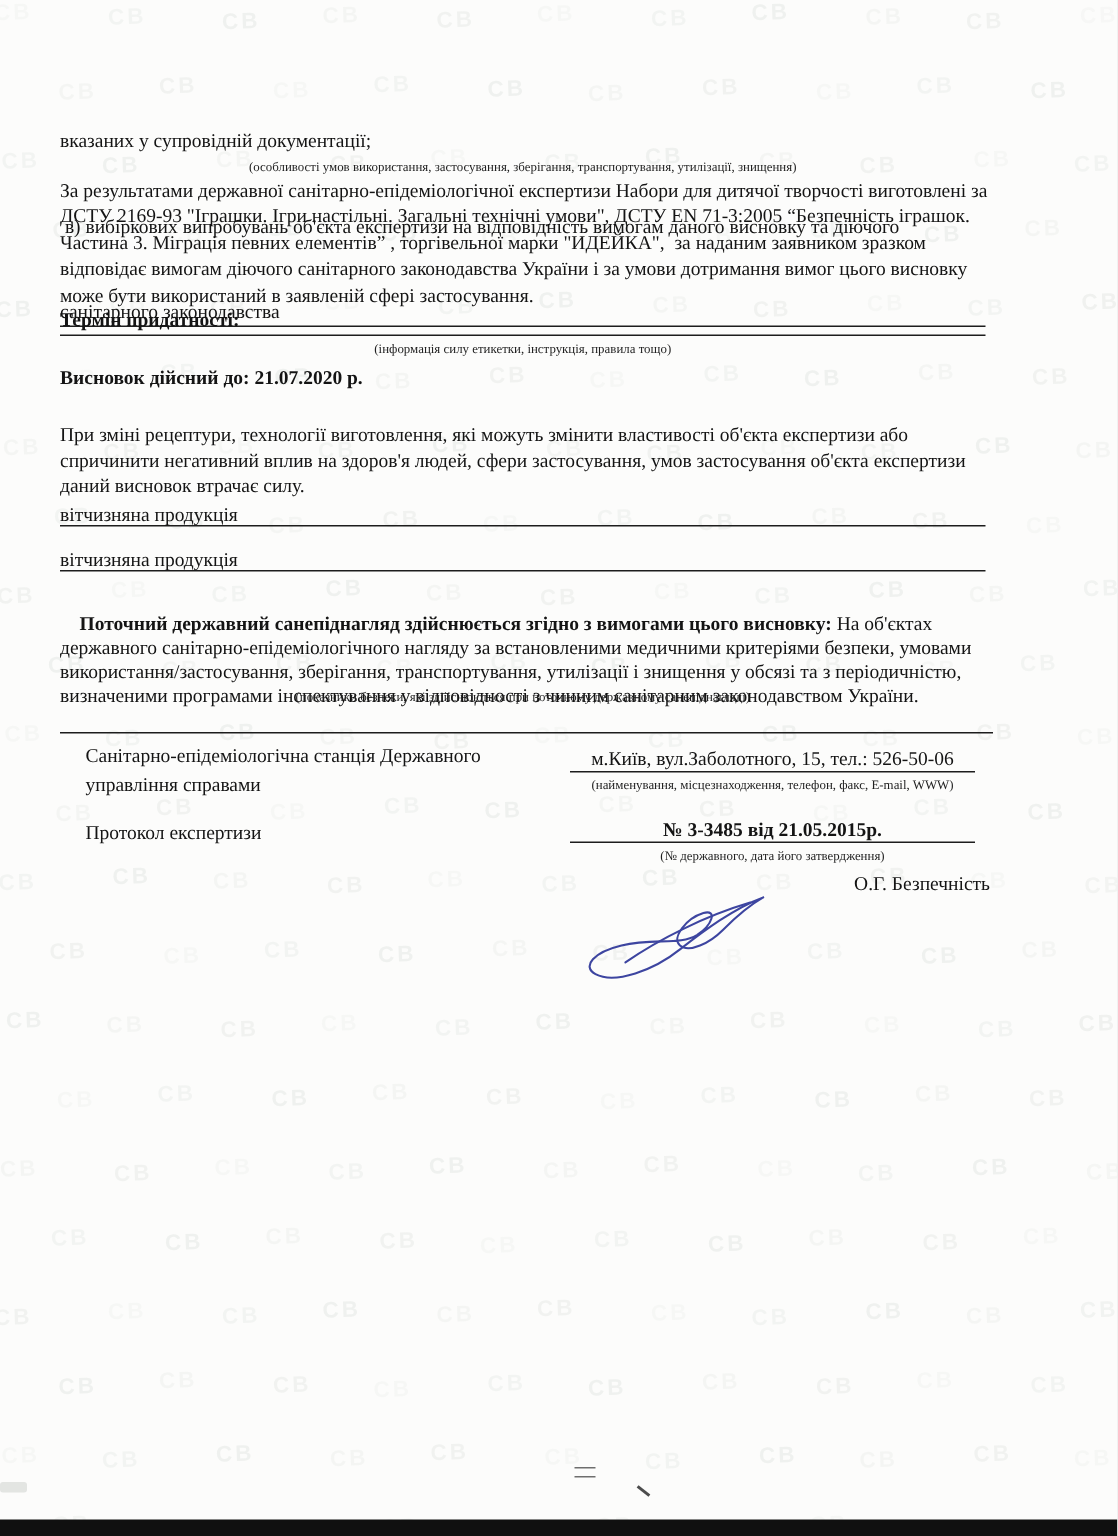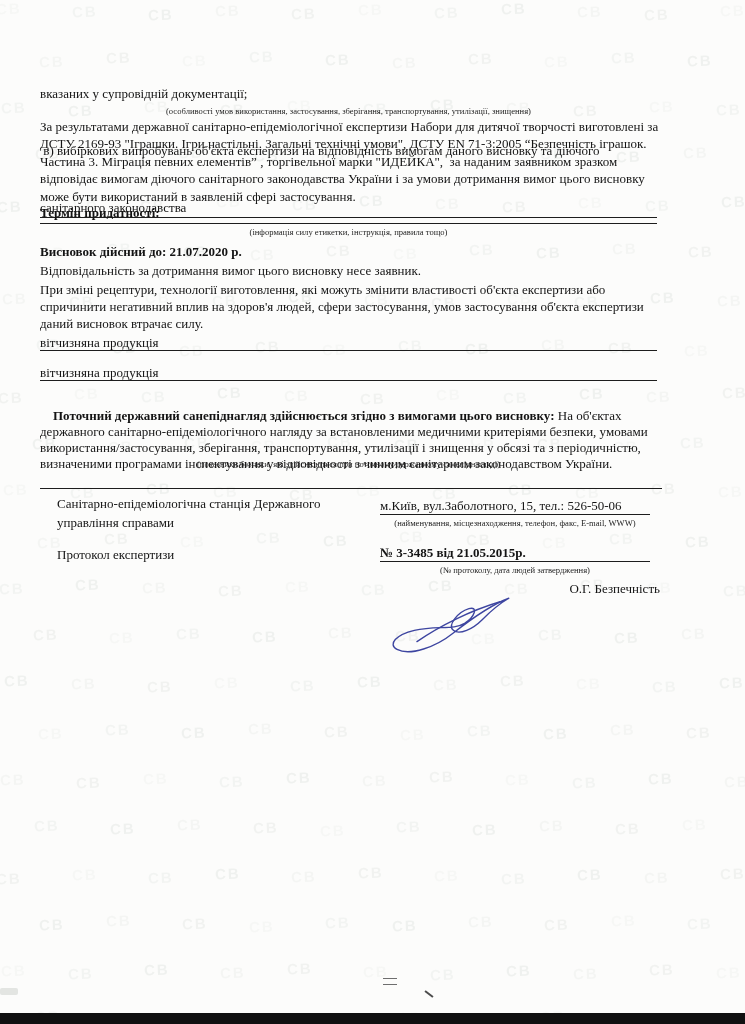--- a/index.html
+++ b/index.html
@@ -22,21 +22,21 @@
   .abs{position:absolute;}
   .body-text{font-size:13px;line-height:17.4px;white-space:pre-wrap;}
   .lh19{line-height:19px;}
   .bold{font-weight:bold;}
   .ruled{border-bottom:1px solid #1d1d1d;}
   .cap{
     font-size:8.6px;line-height:10px;color:#1e1e1e;
     text-align:center;white-space:nowrap;
   }
   .left-col{left:57px;width:300px;}
-  .right-col{left:380px;width:270px;}
+  .right-col{left:380px;width:270px;text-align:center;}
   .sig-svg{display:block;}
   .artifact{position:absolute;}
   .equals-mark{width:14px;height:5px;border-top:1.5px solid #6e6e6e;border-bottom:1.5px solid #6e6e6e;}
   .slash-mark{width:10px;height:2px;background:#4c4c4c;transform:rotate(38deg);}
   .smudge{width:18px;height:7px;background:#c9cec9;opacity:.5;border-radius:2px;}
   .scan-bar{position:absolute;left:0;right:0;top:1013px;height:11px;background:#101010;}
 </style>
 </head>
 <body>
 
@@ -284,41 +284,40 @@
   </div>
 
   <div class="abs body-text" style="left:40px;top:118px;width:622px;">За результатами державної санітарно-епідеміологічної експертизи Набори для дитячої творчості виготовлені за ДСТУ 2169-93 "Іграшки. Ігри настільні. Загальні технічні умови", ДСТУ EN 71-3:2005 “Безпечність іграшок. Частина 3. Міграція певних елементів” , торгівельної марки "ИДЕЙКА",  за наданим заявником зразком відповідає вимогам діючого санітарного законодавства України і за умови дотримання вимог цього висновку може бути використаний в заявленій сфері застосування.</div>
 
   <div class="abs body-text bold" style="left:40px;top:204px;font-family:Liberation Serif, serif;">Термін придатності:</div>
   <div class="abs ruled" style="left:40px;top:210px;width:617px;height:13px;"></div>
   <div class="abs cap" style="left:40px;top:227px;width:617px;">(інформація силу етикетки, інструкція, правила тощо)</div>
 
   <div class="abs body-text bold" style="left:40px;top:243px;">Висновок дійсний до: 21.07.2020 р.</div>
 
-  <div class="abs body-text" style="left:40px;top:262px;">Відповідальність за дотримання вимог цього висновку несе заявник.</div>
 
   <div class="abs body-text" style="left:40px;top:281px;width:622px;line-height:17px;">При зміні рецептури, технології виготовлення, які можуть змінити властивості об'єкта експертизи або спричинити негативний вплив на здоров'я людей, сфери застосування, умов застосування об'єкта експертизи даний висновок втрачає силу.</div>
 
   <div class="abs body-text ruled" style="left:40px;top:334px;width:617px;height:16px;">вітчизняна продукція</div>
 
   <div class="abs body-text ruled" style="left:40px;top:364px;width:617px;height:16px;">вітчизняна продукція</div>
 
   <div class="abs body-text ruled" style="left:40px;top:392px;width:622px;line-height:16px;">
     <span class="bold">Поточний державний санепіднагляд здійснюється згідно з вимогами цього висновку:</span><span> На об'єктах державного санітарно-епідеміологічного нагляду за встановленими медичними критеріями безпеки, умовами використання/застосування, зберігання, транспортування, утилізації і знищення у обсязі та з періодичністю, визначеними програмами інспектування у відповідності з чинним санітарним законодавством України.</span>
   </div>
   <div class="abs body-text lh19 left-col" style="top:494px;white-space:pre-line;">Санітарно-епідеміологічна станція Державного
 управління справами</div>
 
   <div class="abs cap" style="left:40px;top:459px;width:617px;">(показники безпеки, які здійснюються при поточному державному санепіднагляді)</div>
   <div class="abs body-text ruled right-col" style="top:497px;height:17px;">м.Київ, вул.Заболотного, 15, тел.: 526-50-06</div>
   <div class="abs cap right-col" style="top:518px;">(найменування, місцезнаходження, телефон, факс, E-mail, WWW)</div>
 
   <div class="abs body-text left-col" style="top:546px;">Протокол експертизи</div>
   <div class="abs body-text bold ruled right-col" style="top:544px;height:17px;">№ 3-3485 від 21.05.2015р.</div>
-  <div class="abs cap right-col" style="top:565px;">(№ протоколу, дата  людей затвердження)</div>
+  <div class="abs cap right-col" style="top:565px;">(№ державного, дата  його затвердження)</div>
 
   <div class="abs body-text" style="left:500px;top:580px;width:160px;text-align:right;">О.Г. Безпечність</div>
 
   <div class="abs" style="left:384px;top:590px;">
     <svg class="sig-svg" width="130" height="72" viewBox="0 0 150 80">
       <g fill="none" stroke="#3d45a0" stroke-width="1.6" stroke-linecap="round">
         <path d="M144,8 C122,16 98,34 80,48 C60,64 30,75 15,67 C4,61 14,50 35,45 C60,39 80,45 93,37 C105,29 109,17 98,20 C85,24 73,39 80,45 C87,51 103,43 113,33 C124,22 137,12 144,8"></path>
         <path d="M38,58 C64,40 100,22 134,12"></path>
       </g>
     </svg>

